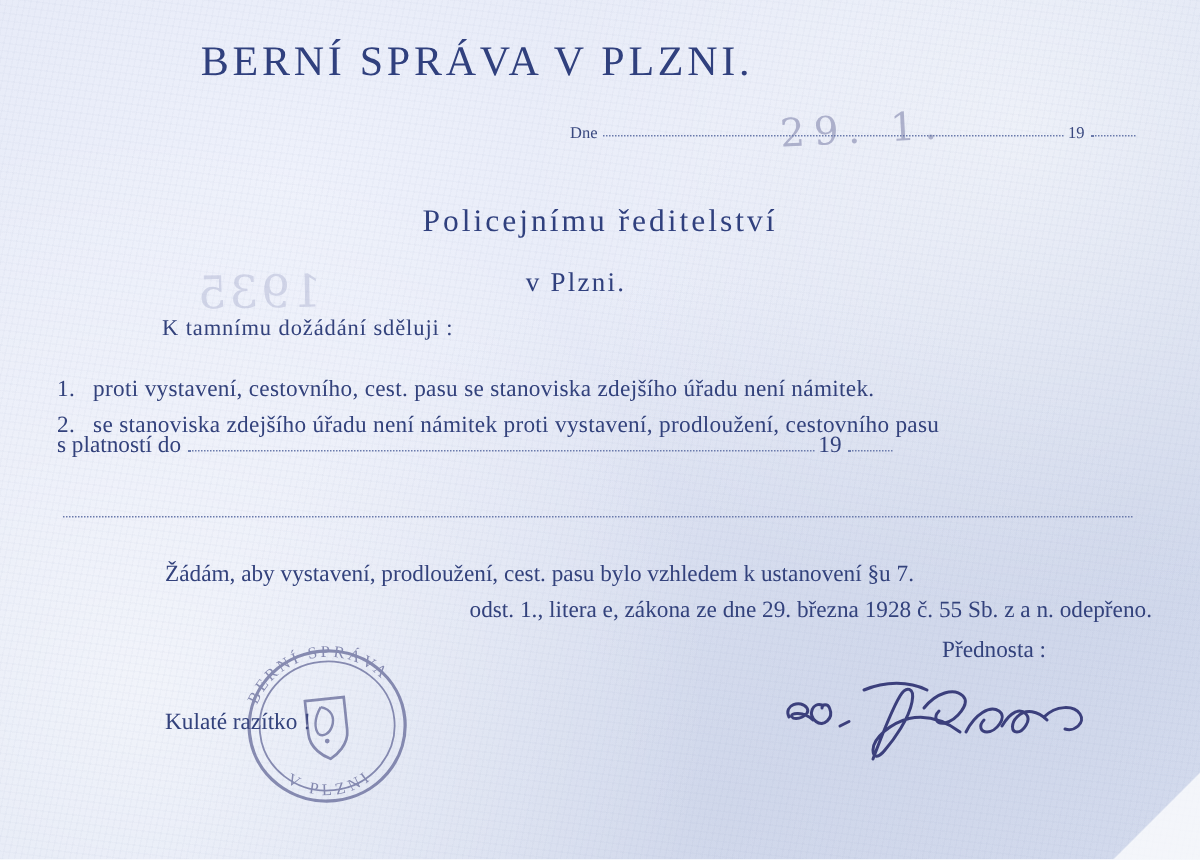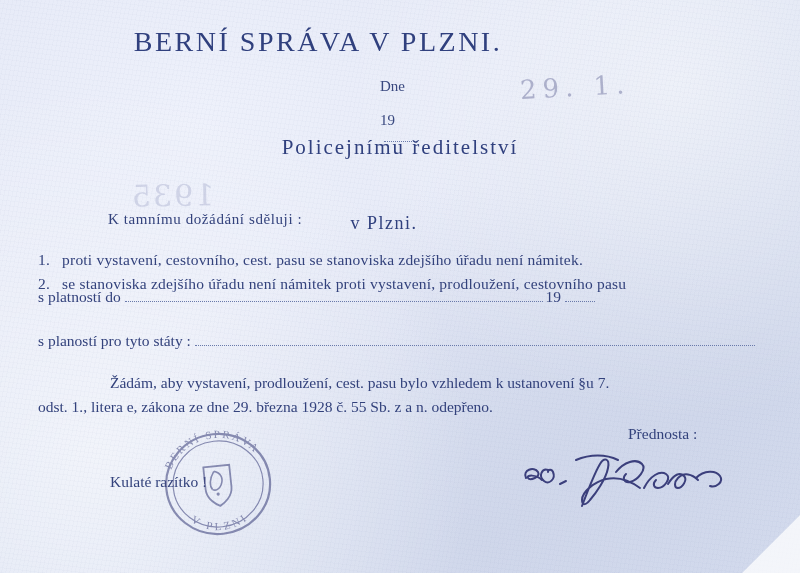--- a/index.html
+++ b/index.html
@@ -58,25 +58,24 @@
     color: #30407e;
     font-weight: 400;
     white-space: nowrap;
   }
 
   .line-date {
     position: absolute;
     top: 78px;
     left: 380px;
     width: 380px;
-    font-size: 15px;
+    font-size: 11px;
     color: #39487f;
     display: flex;
-    align-items: flex-start;
-    flex-direction: column;
+    align-items: flex-end;
   }
   .dots {
     flex: 1 1 auto;
     border-bottom: 1px dotted #6a7aab;
     margin: 0 3px 4px 4px;
     height: 12px;
   }
   .dots.short { flex: 0 0 auto; width: 30px; }
 
   .addressee {
@@ -93,21 +92,20 @@
     position: absolute;
     top: 178px;
     left: 0;
     width: 708px;
     text-align: center;
     font-size: 18px;
     letter-spacing: 1.5px;
     color: #30407e;
     padding-left: 60px;
     box-sizing: border-box;
-    margin-top: 35px;
   }
 
   .intro {
     position: absolute;
     top: 211px;
     left: 108px;
     font-size: 15px;
     letter-spacing: 0.6px;
     color: #33427c;
   }
@@ -147,21 +145,21 @@
 
   .para {
     position: absolute;
     left: 38px;
     width: 730px;
     font-size: 15.5px;
     color: #33427c;
     line-height: 24px;
   }
   .para.p1 { top: 371px; text-indent: 72px; }
-  .para.p2 { top: 395px; }
+  .para.p2 { top: 395px; text-align: right; }
 
   .stamp-label {
     position: absolute;
     top: 425px;
     left: 110px;
     font-size: 15.5px;
     color: #33427c;
     margin-top: 48px;
   }
   .signer-label {
@@ -267,21 +265,20 @@
     </div>
 
     <div class="valid-line">
       <span>s platností do</span>
       <span class="dots"></span>
       <span>19</span>
       <span class="dots short"></span>
     </div>
 
     <div class="states-line">
-      <span>s plaností pro tyto státy :</span>
       <span class="dots"></span>
     </div>
 
     <div class="para p1">Žádám, aby vystavení, prodloužení, cest. pasu bylo vzhledem k ustanovení §u 7.</div>
     <div class="para p2">odst. 1., litera e, zákona ze dne 29. března 1928 č. 55 Sb. z a n. odepřeno.</div>
 
     <div class="stamp-label">Kulaté razítko !</div>
     <div class="signer-label">Přednosta :</div>
   </div>
 

